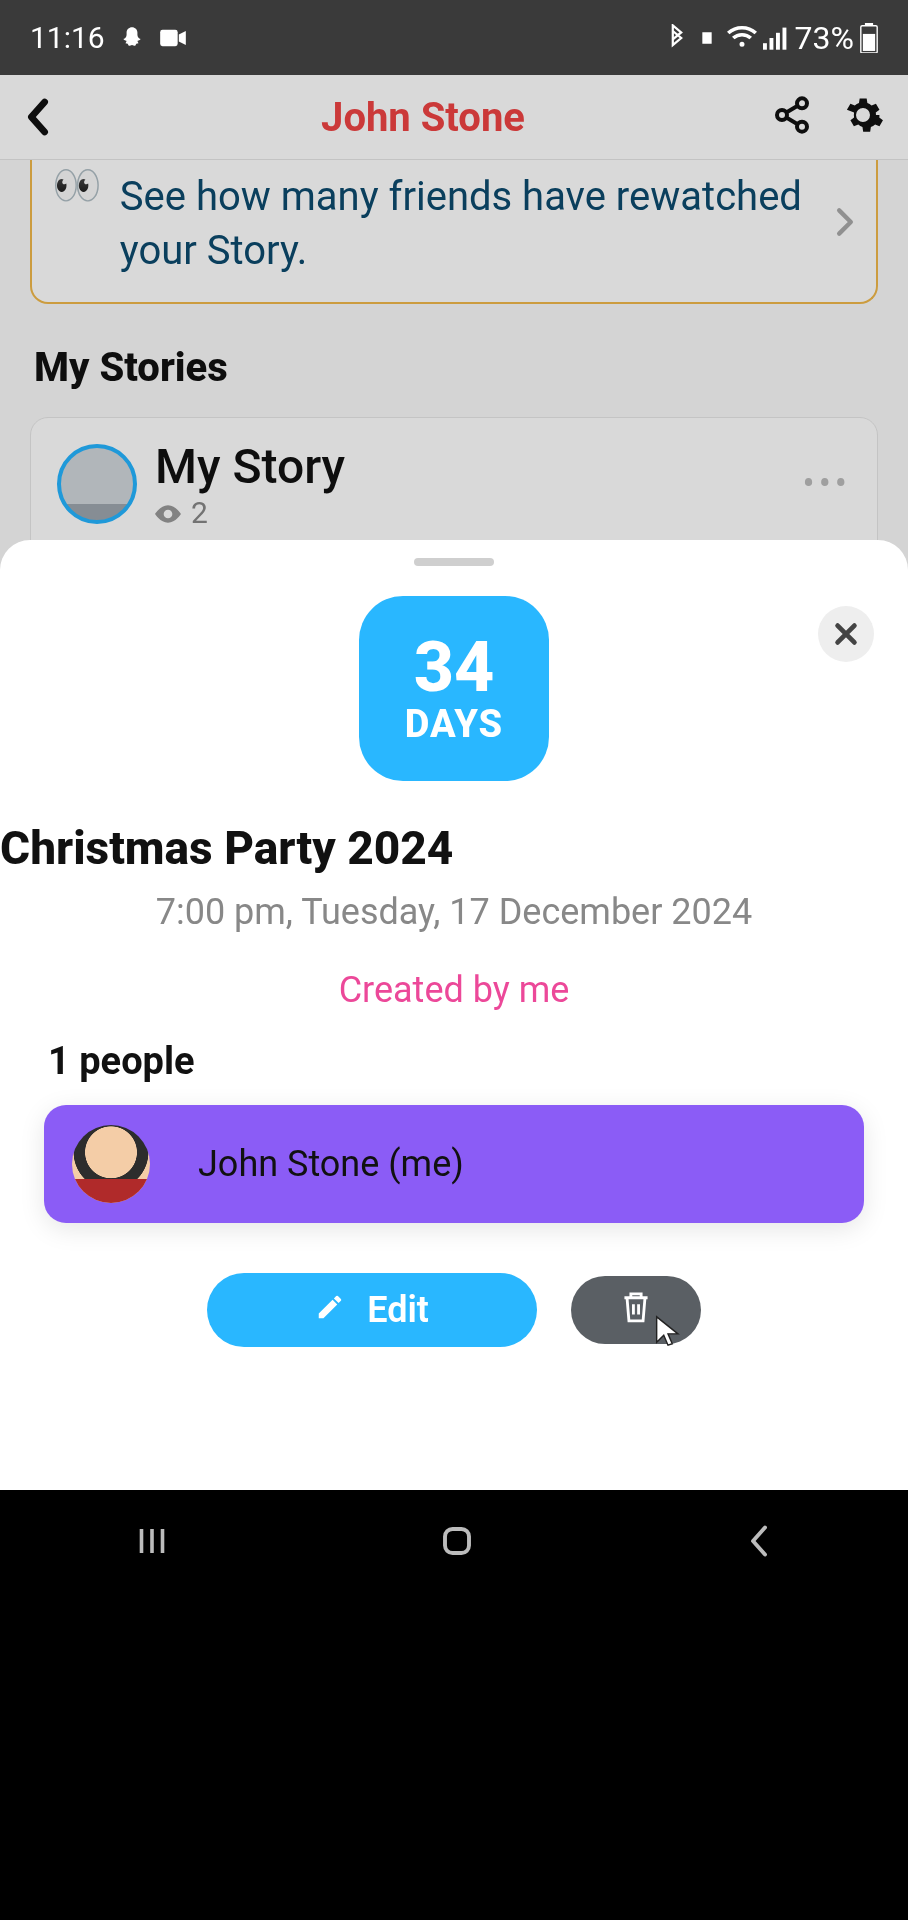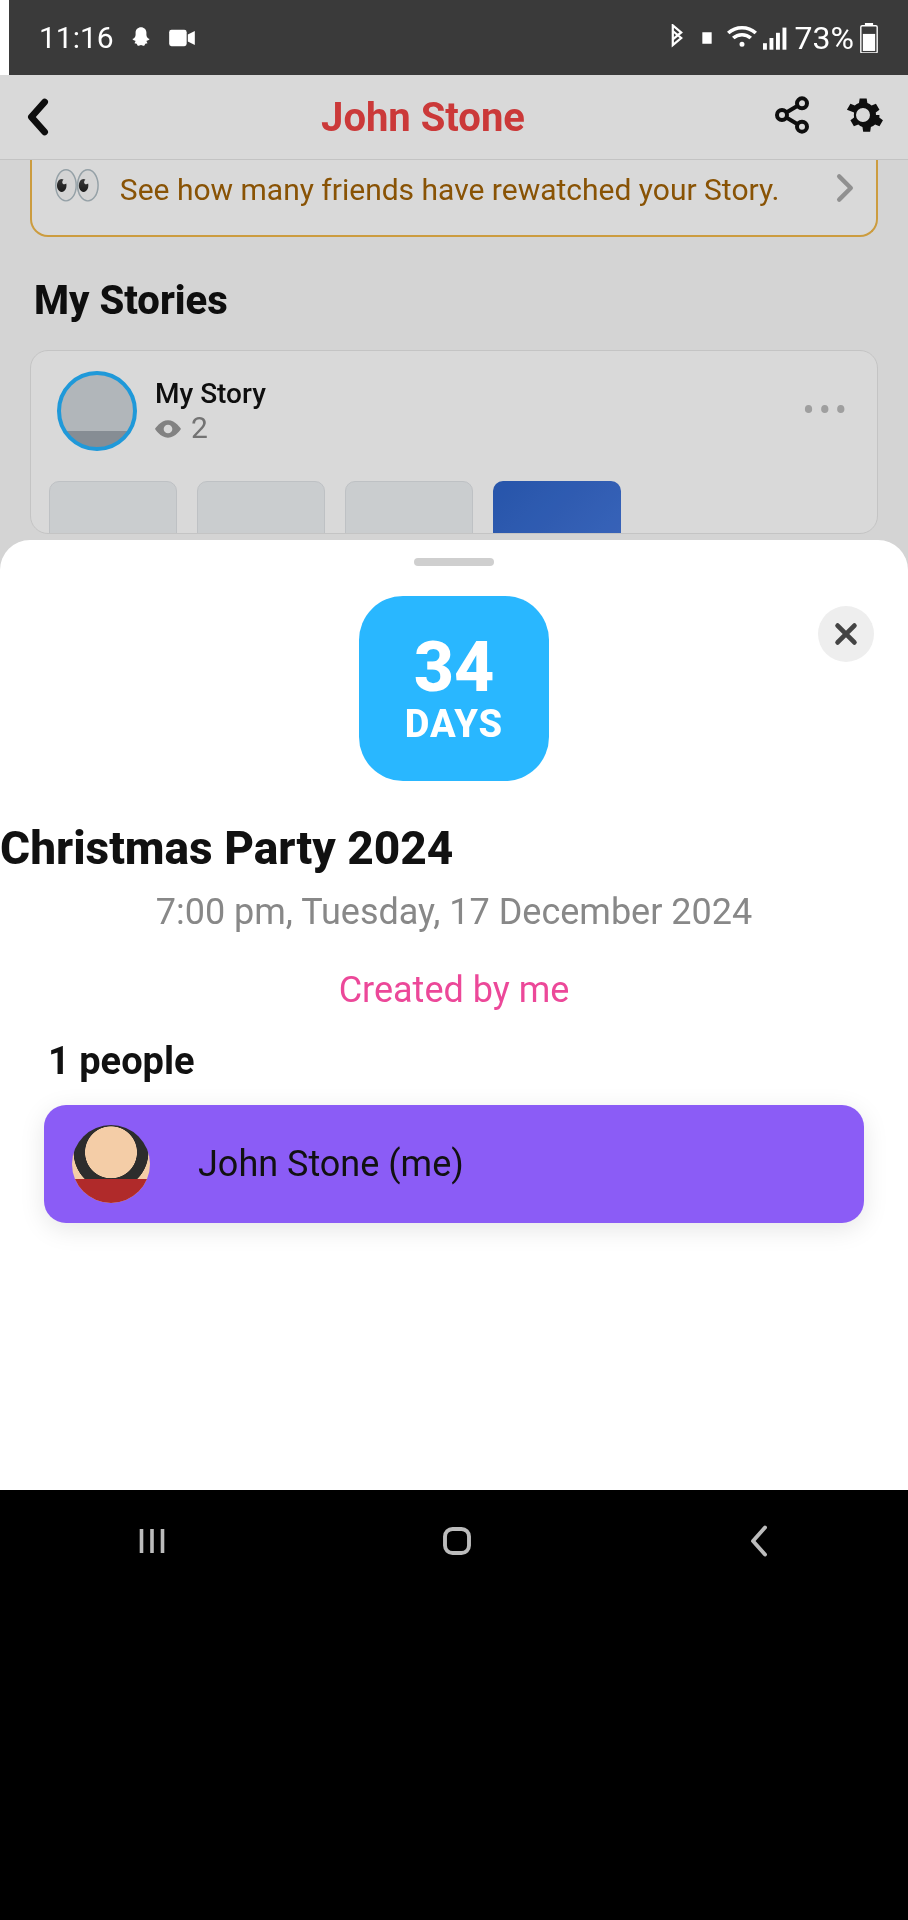--- a/index.html
+++ b/index.html
@@ -1,17 +1,17 @@
 <!DOCTYPE html>
 <html><head>
 <meta charset="utf-8">
 <style>
   * { margin: 0; padding: 0; box-sizing: border-box; font-family: -apple-system, BlinkMacSystemFont, "Segoe UI", Roboto, Helvetica, Arial, sans-serif; }
   html, body { width: 908px; height: 1920px; overflow: hidden; background: #000; }
-  .screen { width: 908px; height: 1596px; background: #fff; position: relative; padding-left: 9px; }
+  .screen { width: 908px; height: 1596px; background: #fff; position: relative; }
 
   
   .status-bar { height: 75px; background: #3a3a3a; color: #fff; display: flex; align-items: center; justify-content: space-between; padding: 0 30px; font-size: 30px; }
   .status-left { display: flex; align-items: center; gap: 14px; }
   .status-right { display: flex; align-items: center; gap: 6px; }
   .status-time { font-weight: 400; }
   .status-icon { display: inline-flex; }
   .battery-pct { font-size: 32px; }
 
   
@@ -20,30 +20,30 @@
 
   
   .app-header { height: 85px; display: flex; align-items: center; padding: 0 24px; background: #fff; border-bottom: 1px solid #e5e5e5; }
   .back-btn { width: 50px; display: flex; align-items: center; }
   .header-title { flex: 1; text-align: center; font-size: 40px; font-weight: 700; color: #ef4444; }
   .header-actions { display: flex; gap: 30px; align-items: center; }
 
   
   .rewatch-card { margin: 0 30px 40px 30px; border: 2px solid #f0b84a; border-top: none; border-radius: 0 0 18px 18px; background: #fff; padding: 10px 20px 24px 20px; display: flex; align-items: flex-start; gap: 18px; }
   .eyes-emoji { font-size: 40px; line-height: 1; margin-top: -4px; }
-  .rewatch-text { flex: 1; font-size: 30px; color: #a16207; line-height: 1.35; }
+  .rewatch-text { flex: 1; font-size: 40px; color: #0c4a6e; line-height: 1.35; }
   .rewatch-chevron { color: #888; align-self: center; }
 
   
   .section-heading { font-size: 40px; font-weight: 800; color: #111; padding: 0 34px 26px 34px; }
   .stories-card { margin: 0 30px; background: #fff; border: 1px solid #e7e7e7; border-radius: 18px; }
   .story-row { display: flex; align-items: center; padding: 20px 26px 12px 26px; }
   .story-avatar { width: 80px; height: 80px; border-radius: 50%; border: 4px solid #25b4ff; background: linear-gradient(#d0d6db 0%, #d0d6db 78%, #9ea6ae 78%, #9ea6ae 100%); }
   .story-meta { flex: 1; padding-left: 18px; }
-  .story-title { font-size: 28px; font-weight: 500; color: #111; }
+  .story-title { font-size: 48px; font-weight: 500; color: #111; }
   .story-views { display: flex; align-items: center; gap: 10px; color: #888; font-size: 30px; }
   .story-more { color: #bbb; font-size: 36px; letter-spacing: 4px; }
   .story-thumbs { display: flex; gap: 20px; padding: 18px 18px 0 18px; height: 70px; overflow: hidden; }
   .thumb { width: 128px; height: 128px; border-radius: 10px; background: #eef1f4; flex: none; border: 1px solid #e0e3e7; }
   .thumb.blue { background: linear-gradient(135deg,#2e64c8,#4a7be0); border: none; }
 
   
   .sheet { position: absolute; left: 0; right: 0; bottom: 106px; top: 540px; background: #fff; border-radius: 30px 30px 0 0; z-index: 5; padding: 18px 0 0 0; }
   .sheet-handle { width: 80px; height: 8px; border-radius: 4px; background: #cfcfcf; margin: 0 auto 30px auto; }
   .close-btn { position: absolute; top: 66px; right: 34px; width: 56px; height: 56px; border-radius: 50%; background: #eee; display: flex; align-items: center; justify-content: center; color: #444; }
@@ -202,20 +202,42 @@
     <div class="event-time">7:00 pm, Tuesday, 17 December 2024</div>
     <div class="event-created">Created by me</div>
 
     <div class="people-count">1 people</div>
 
     <div class="person-card">
       <div class="person-avatar"></div>
       <div class="person-name">John Stone (me)</div>
     </div>
 
+    <div class="action-row">
+      <div class="edit-btn">
+        <span>
+          <svg width="30" height="30" viewBox="0 0 24 24" fill="#fff">
+              <path d="M3 17.25V21h3.75L17.81 9.94l-3.75-3.75L3 17.25zM20.71 7.04a1 1 0 000-1.41l-2.34-2.34a1 1 0 00-1.41 0l-1.83 1.83 3.75 3.75 1.83-1.83z"></path>
+            </svg>
+        </span>
+        <span>Edit</span>
+      </div>
+      <div class="delete-btn">
+        <span>
+          <svg width="32" height="36" viewBox="0 0 24 28" fill="none" stroke="#fff" stroke-width="2.2">
+              <path d="M3 6h18M8 6V3h8v3M5 6l1.5 18h11L19 6M10 11v8M14 11v8"></path>
+            </svg>
+        </span>
+        <span class="cursor">
+          <svg width="30" height="34" viewBox="0 0 20 24" fill="#fff" stroke="#222" stroke-width="1">
+              <path d="M2 2l0 18 5-5 3 7 3-1-3-7h7z"></path>
+            </svg>
+        </span>
+      </div>
+    </div>
   </div>
 
   <div class="nav-bar">
     <span>
       <svg width="36" height="36" viewBox="0 0 24 24" fill="none" stroke="#ddd" stroke-width="2.4">
           <path d="M5 4v16M12 4v16M19 4v16"></path>
         </svg>
     </span>
     <span>
       <svg width="36" height="36" viewBox="0 0 24 24" fill="none" stroke="#ddd" stroke-width="2.6">

